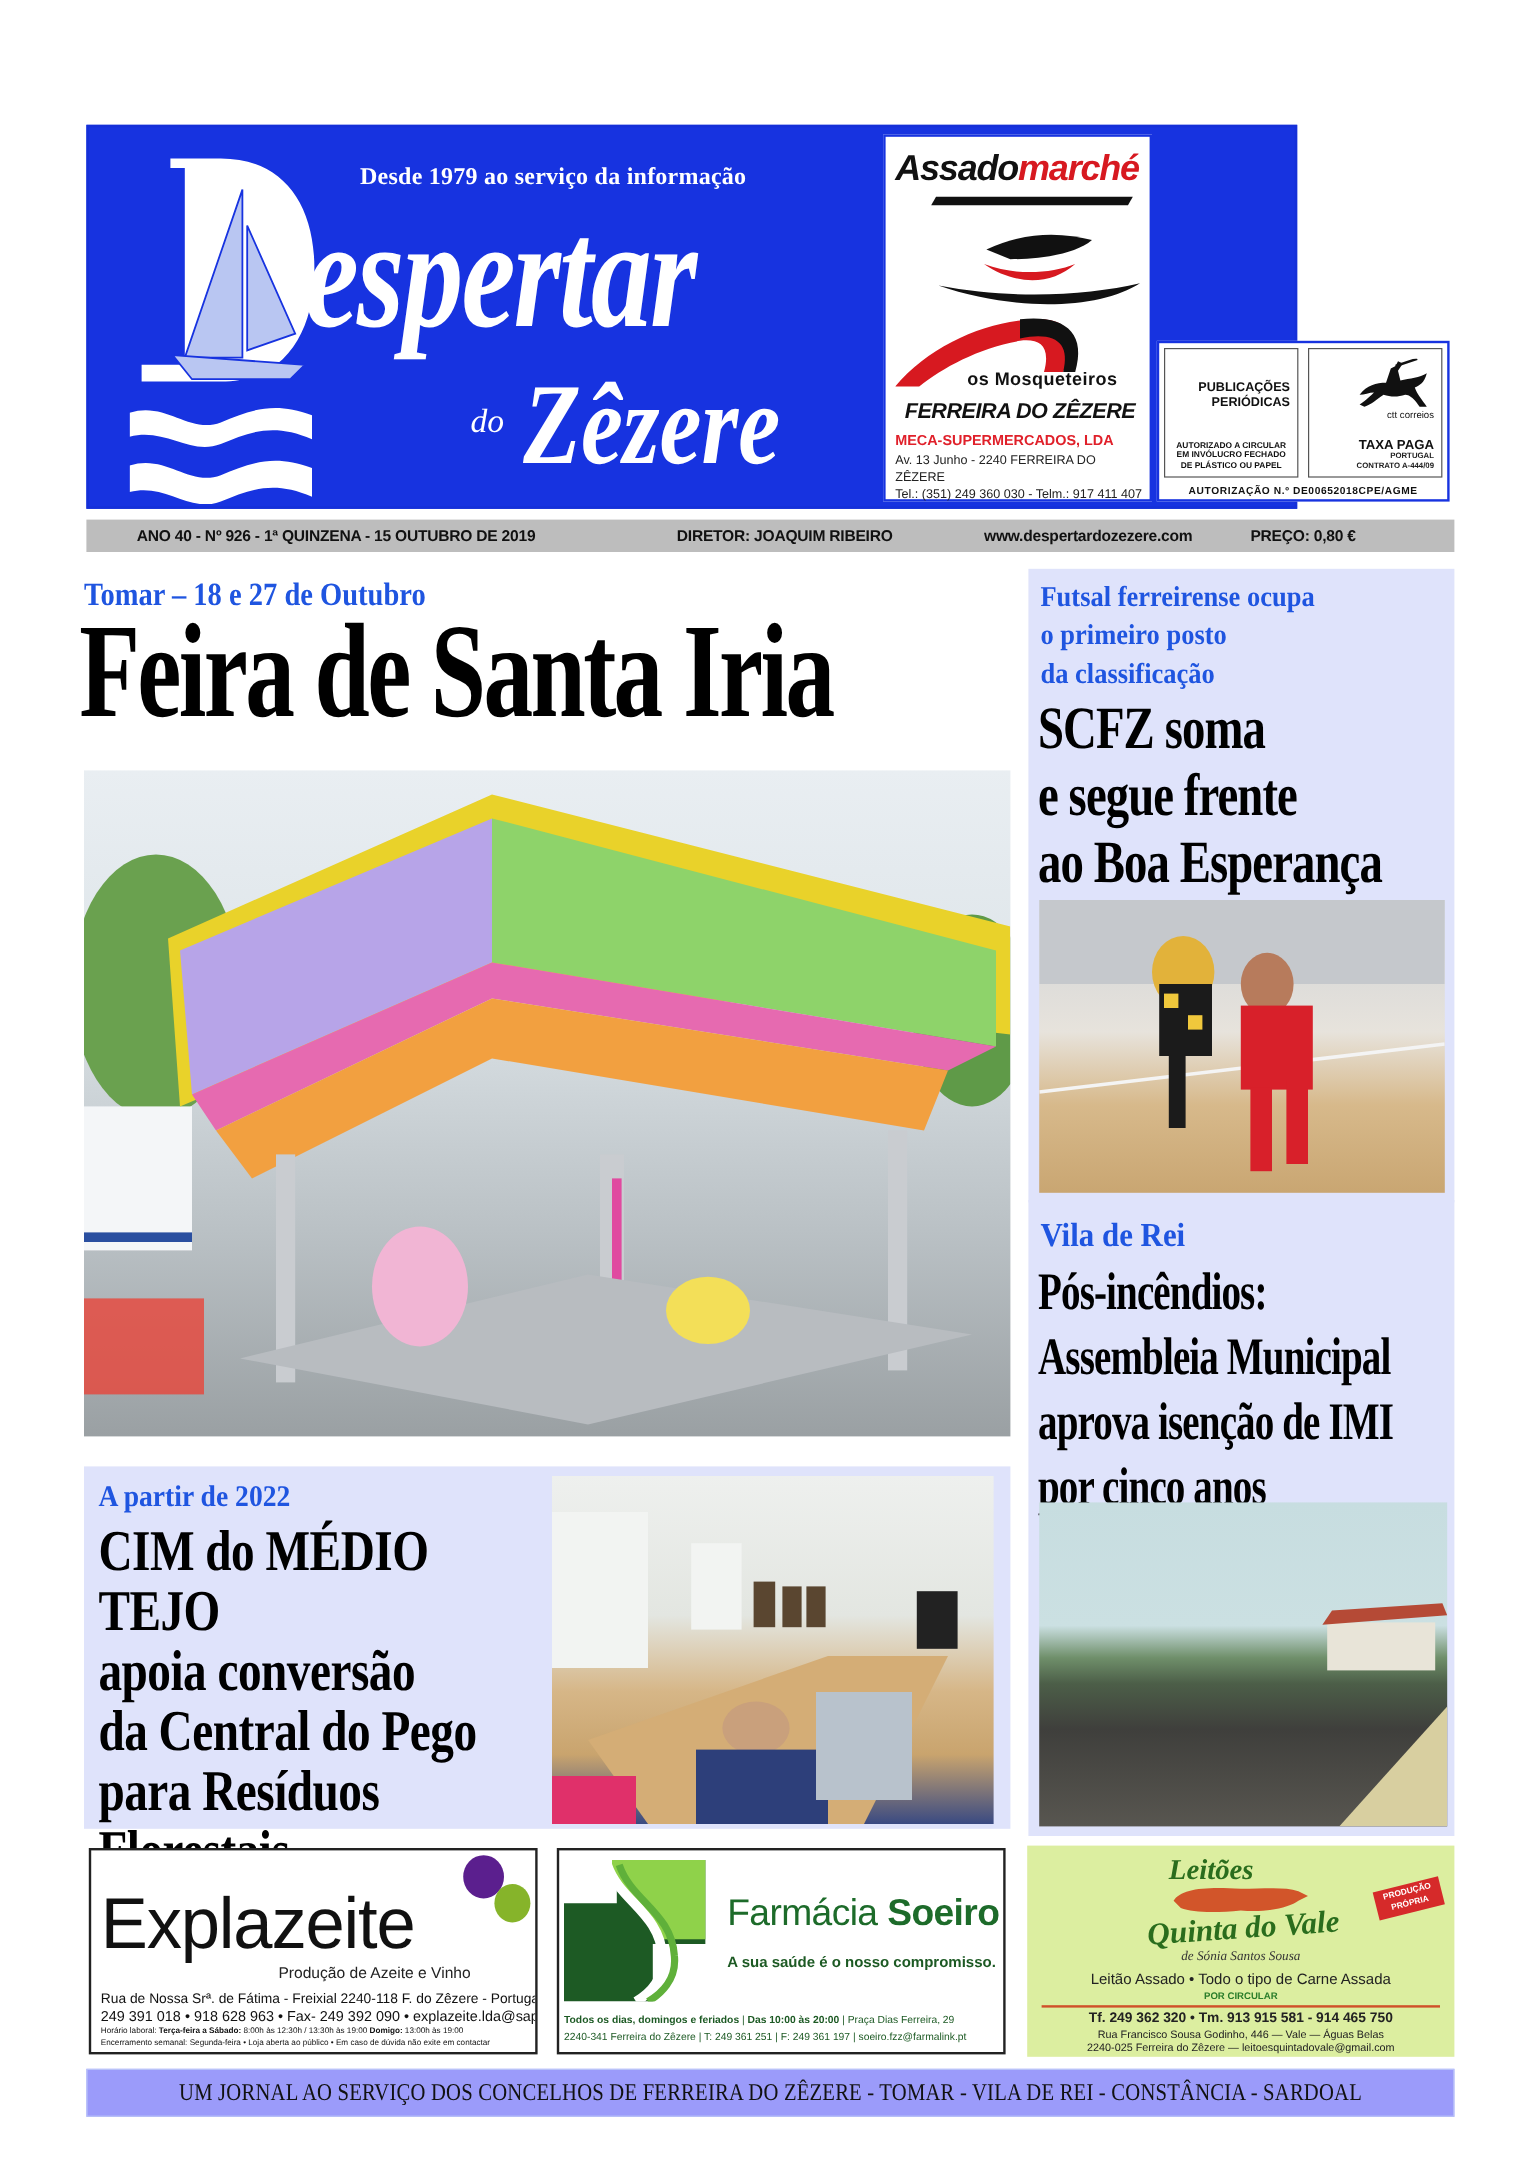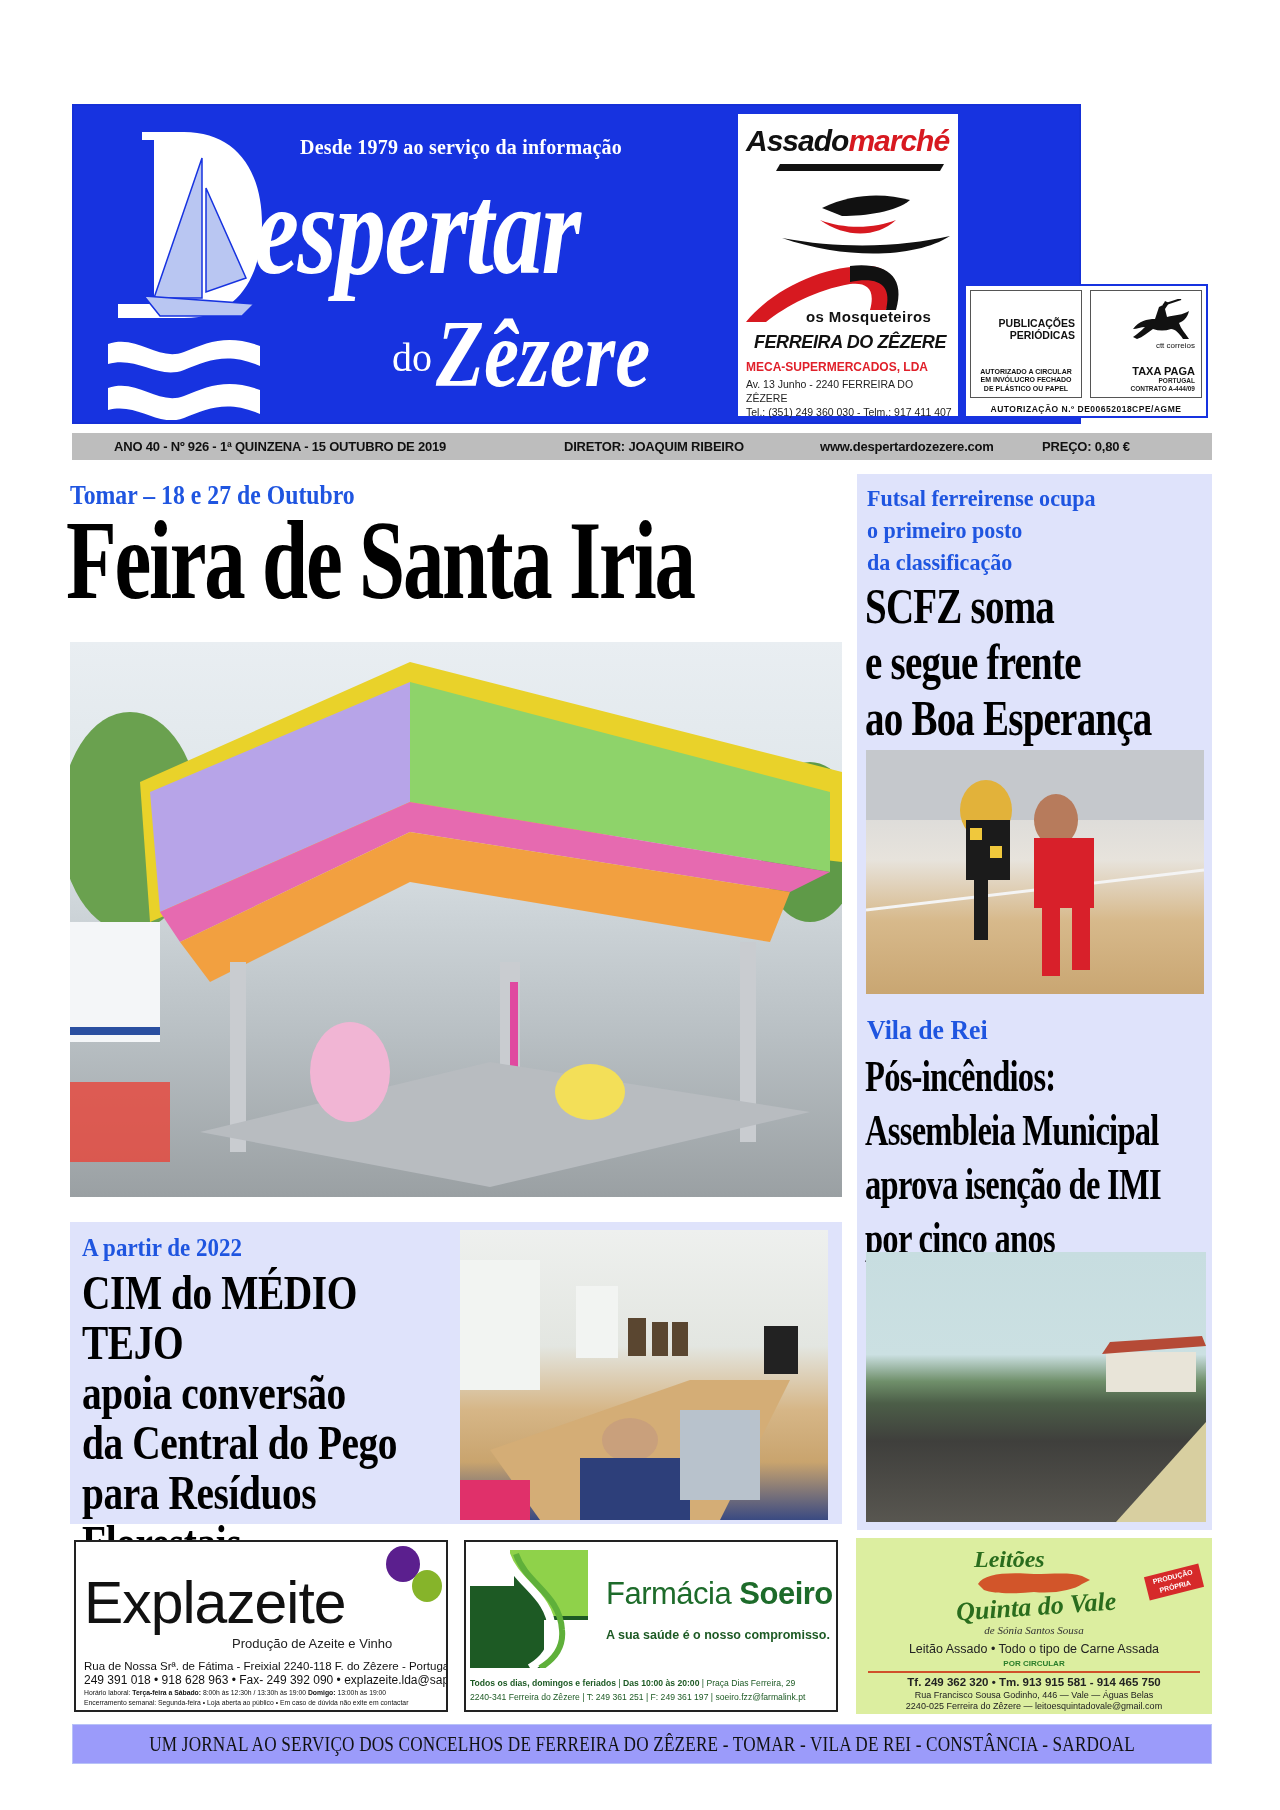--- a/index.html
+++ b/index.html
@@ -5,21 +5,21 @@
   * { box-sizing: border-box; margin: 0; padding: 0; }
   html, body { width: 1280px; height: 1810px; background: #ffffff; overflow: hidden; }
   body { position: relative; font-family: "Liberation Sans", sans-serif; color: #000; }
 
   
   .masthead { position: absolute; left: 72px; top: 104px; width: 1009px; height: 320px; background: #1733e0; border: 2px solid #1530d8; }
   .logo-block { position: absolute; left: 0; top: 0; width: 650px; height: 316px; }
   .tagline { position: absolute; left: 226px; top: 30px; color: #fff; font-family: "Liberation Serif", serif; font-weight: bold; font-size: 20px; letter-spacing: 0.2px; }
   .logo-d { position: absolute; left: 40px; top: 22px; width: 150px; height: 200px; }
   .logo-espertar { position: absolute; left: 180px; top: 58px; color: #fff; font-family: "Liberation Serif", serif; font-style: italic; font-weight: bold; font-size: 130px; line-height: 1; transform: scaleX(0.78); transform-origin: left top; letter-spacing: -2px; }
-  .logo-do { position: absolute; left: 318px; top: 232px; color: #fff; font-family: "Liberation Serif", serif; font-size: 40px; line-height: 1; }
+  .logo-do { position: absolute; left: 318px; top: 232px; color: #fff; font-family: "Liberation Serif", serif; font-style: italic; font-size: 28px; line-height: 1; }
   .logo-zezere { position: absolute; left: 362px; top: 200px; color: #fff; font-family: "Liberation Serif", serif; font-style: italic; font-weight: bold; font-size: 96px; line-height: 1; transform: scaleX(0.82); transform-origin: left top; }
   .logo-waves { position: absolute; left: 34px; top: 232px; width: 152px; height: 82px; }
 
   .ad-inter { position: absolute; left: 662px; top: 6px; width: 224px; height: 306px; background: #fff; border: 2px solid #1733e0; }
   .inter-logo { position: absolute; left: 8px; top: 10px; font-family: "Liberation Sans", sans-serif; font-weight: bold; font-style: italic; font-size: 30px; letter-spacing: -1px; }
   .inter-logo .a { color: #111; }
   .inter-logo .b { color: #d71920; }
   .inter-bar { position: absolute; left: 40px; top: 50px; width: 164px; height: 7px; background: #111; transform: skewX(-30deg); }
   .inter-emblem { position: absolute; left: 8px; top: 72px; width: 210px; height: 140px; }
   .inter-mosq { position: absolute; left: 68px; top: 194px; font-size: 15px; color: #111; font-weight: bold; letter-spacing: 0.4px; }

